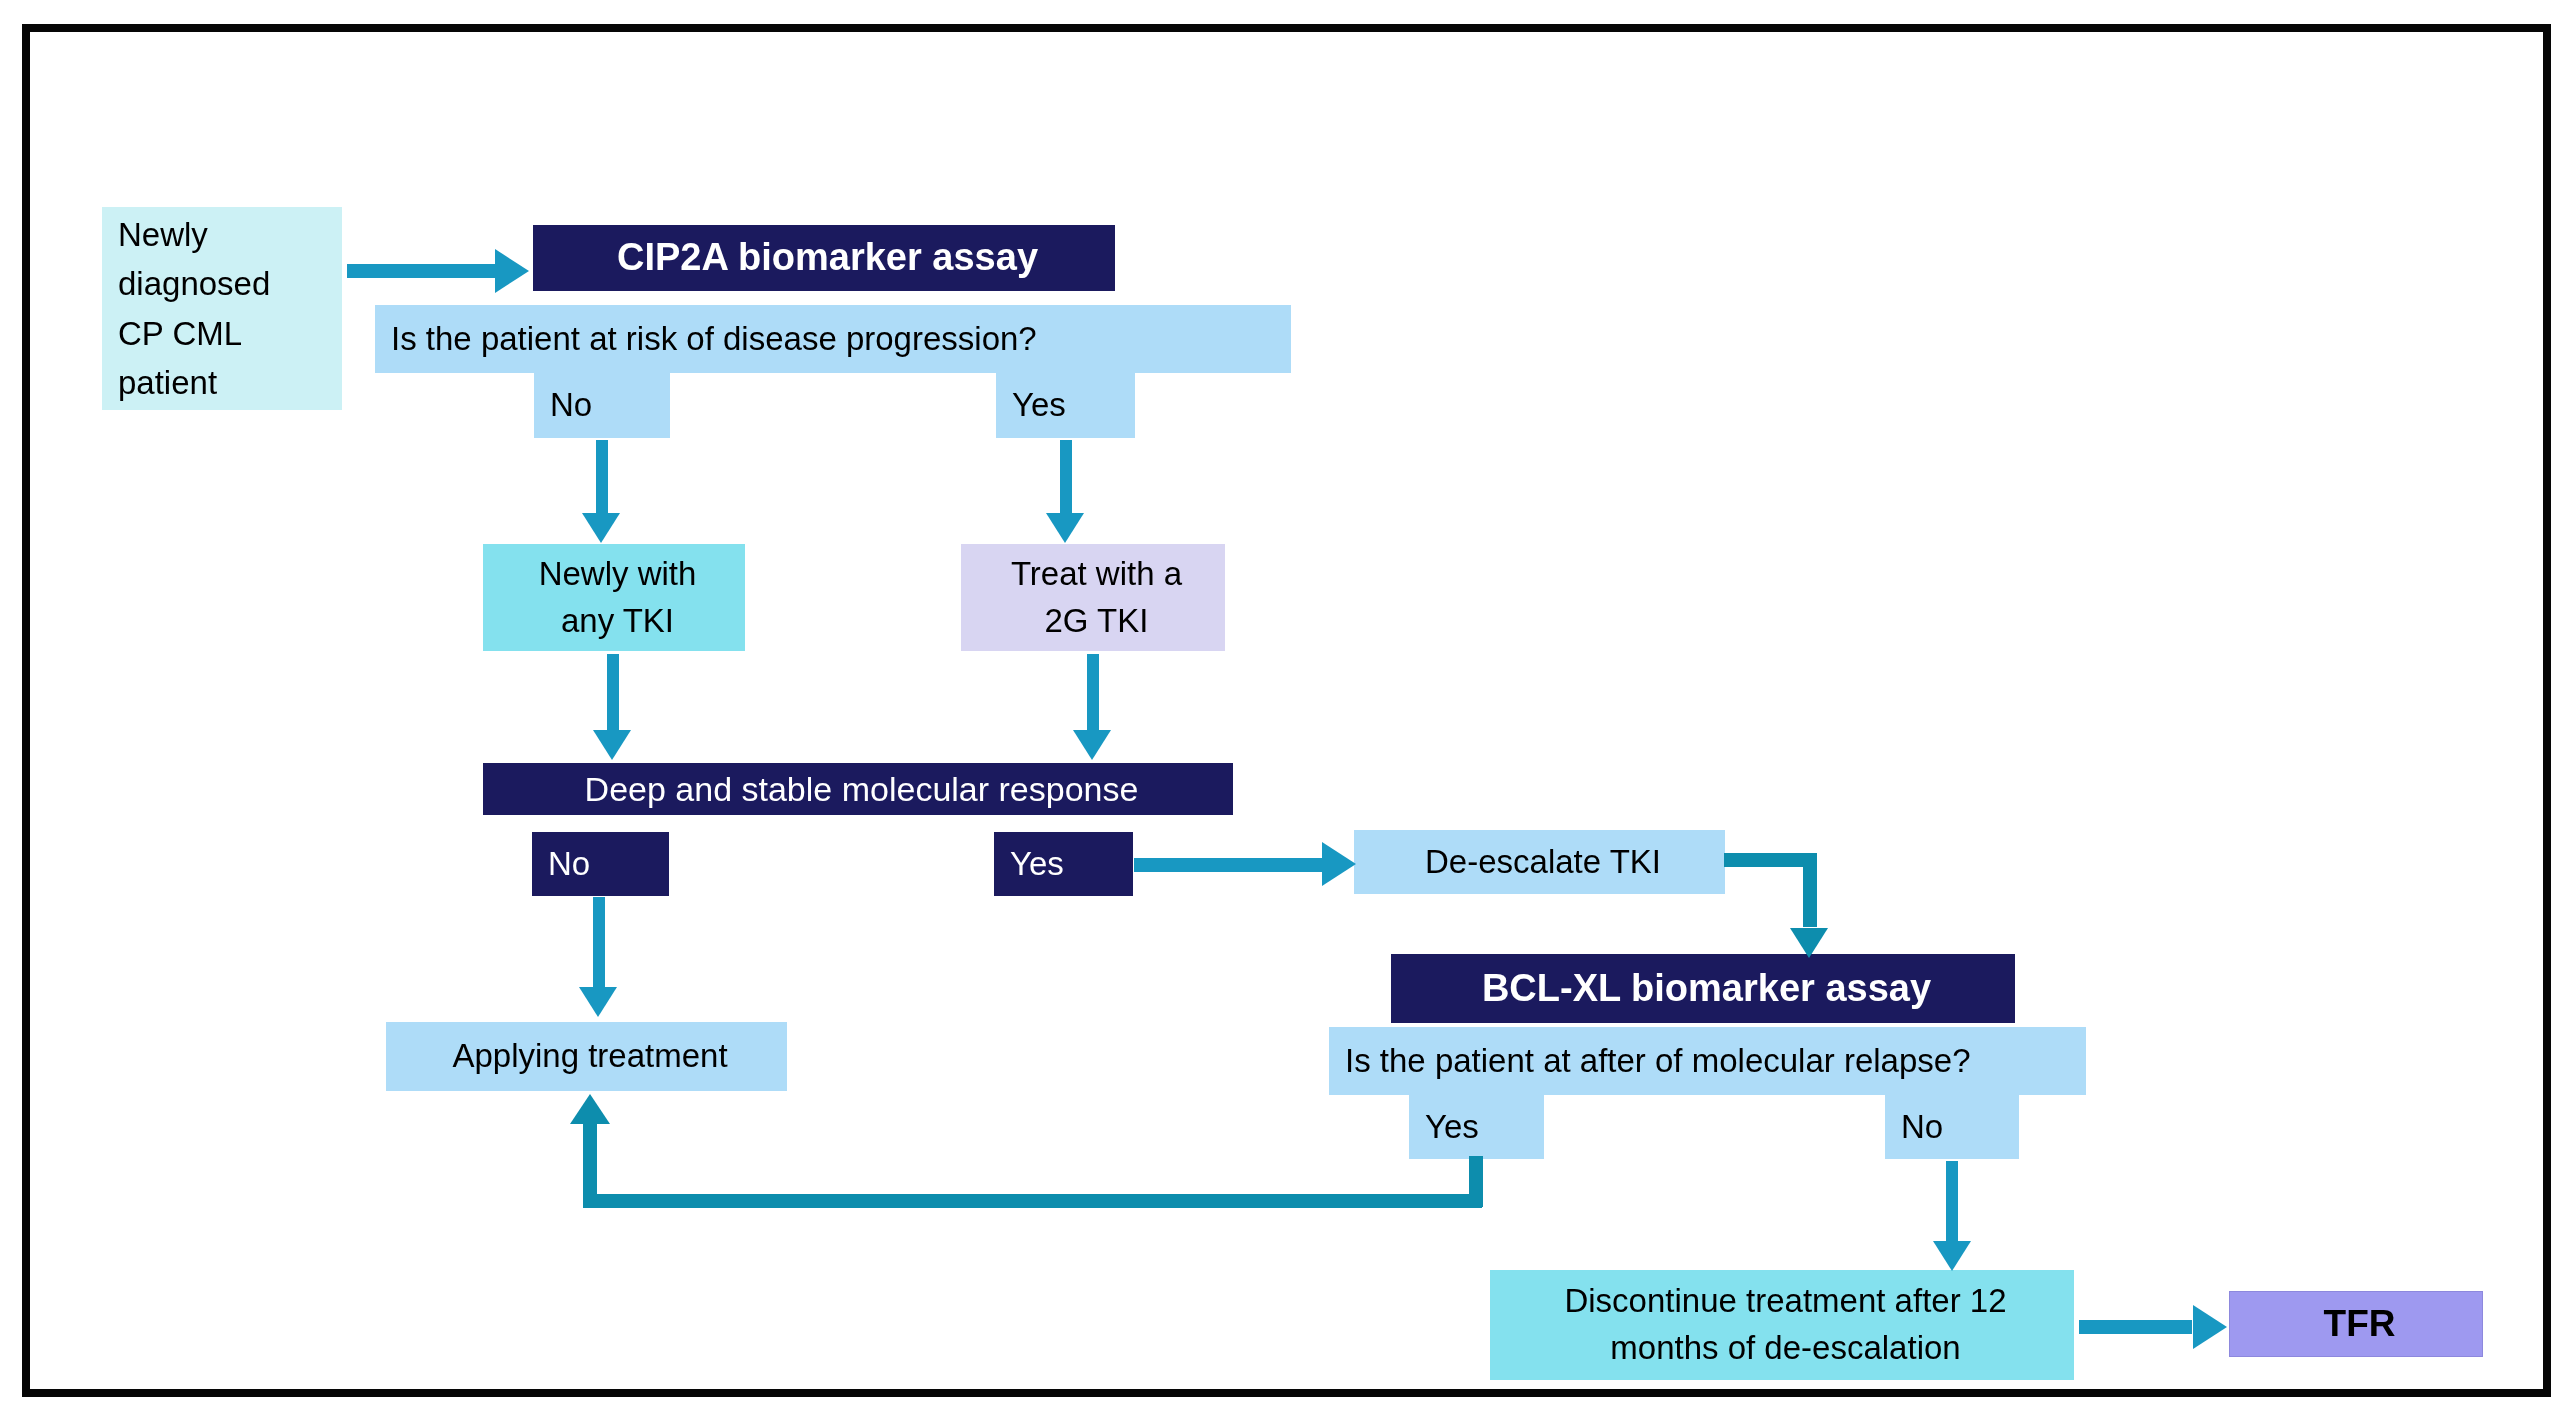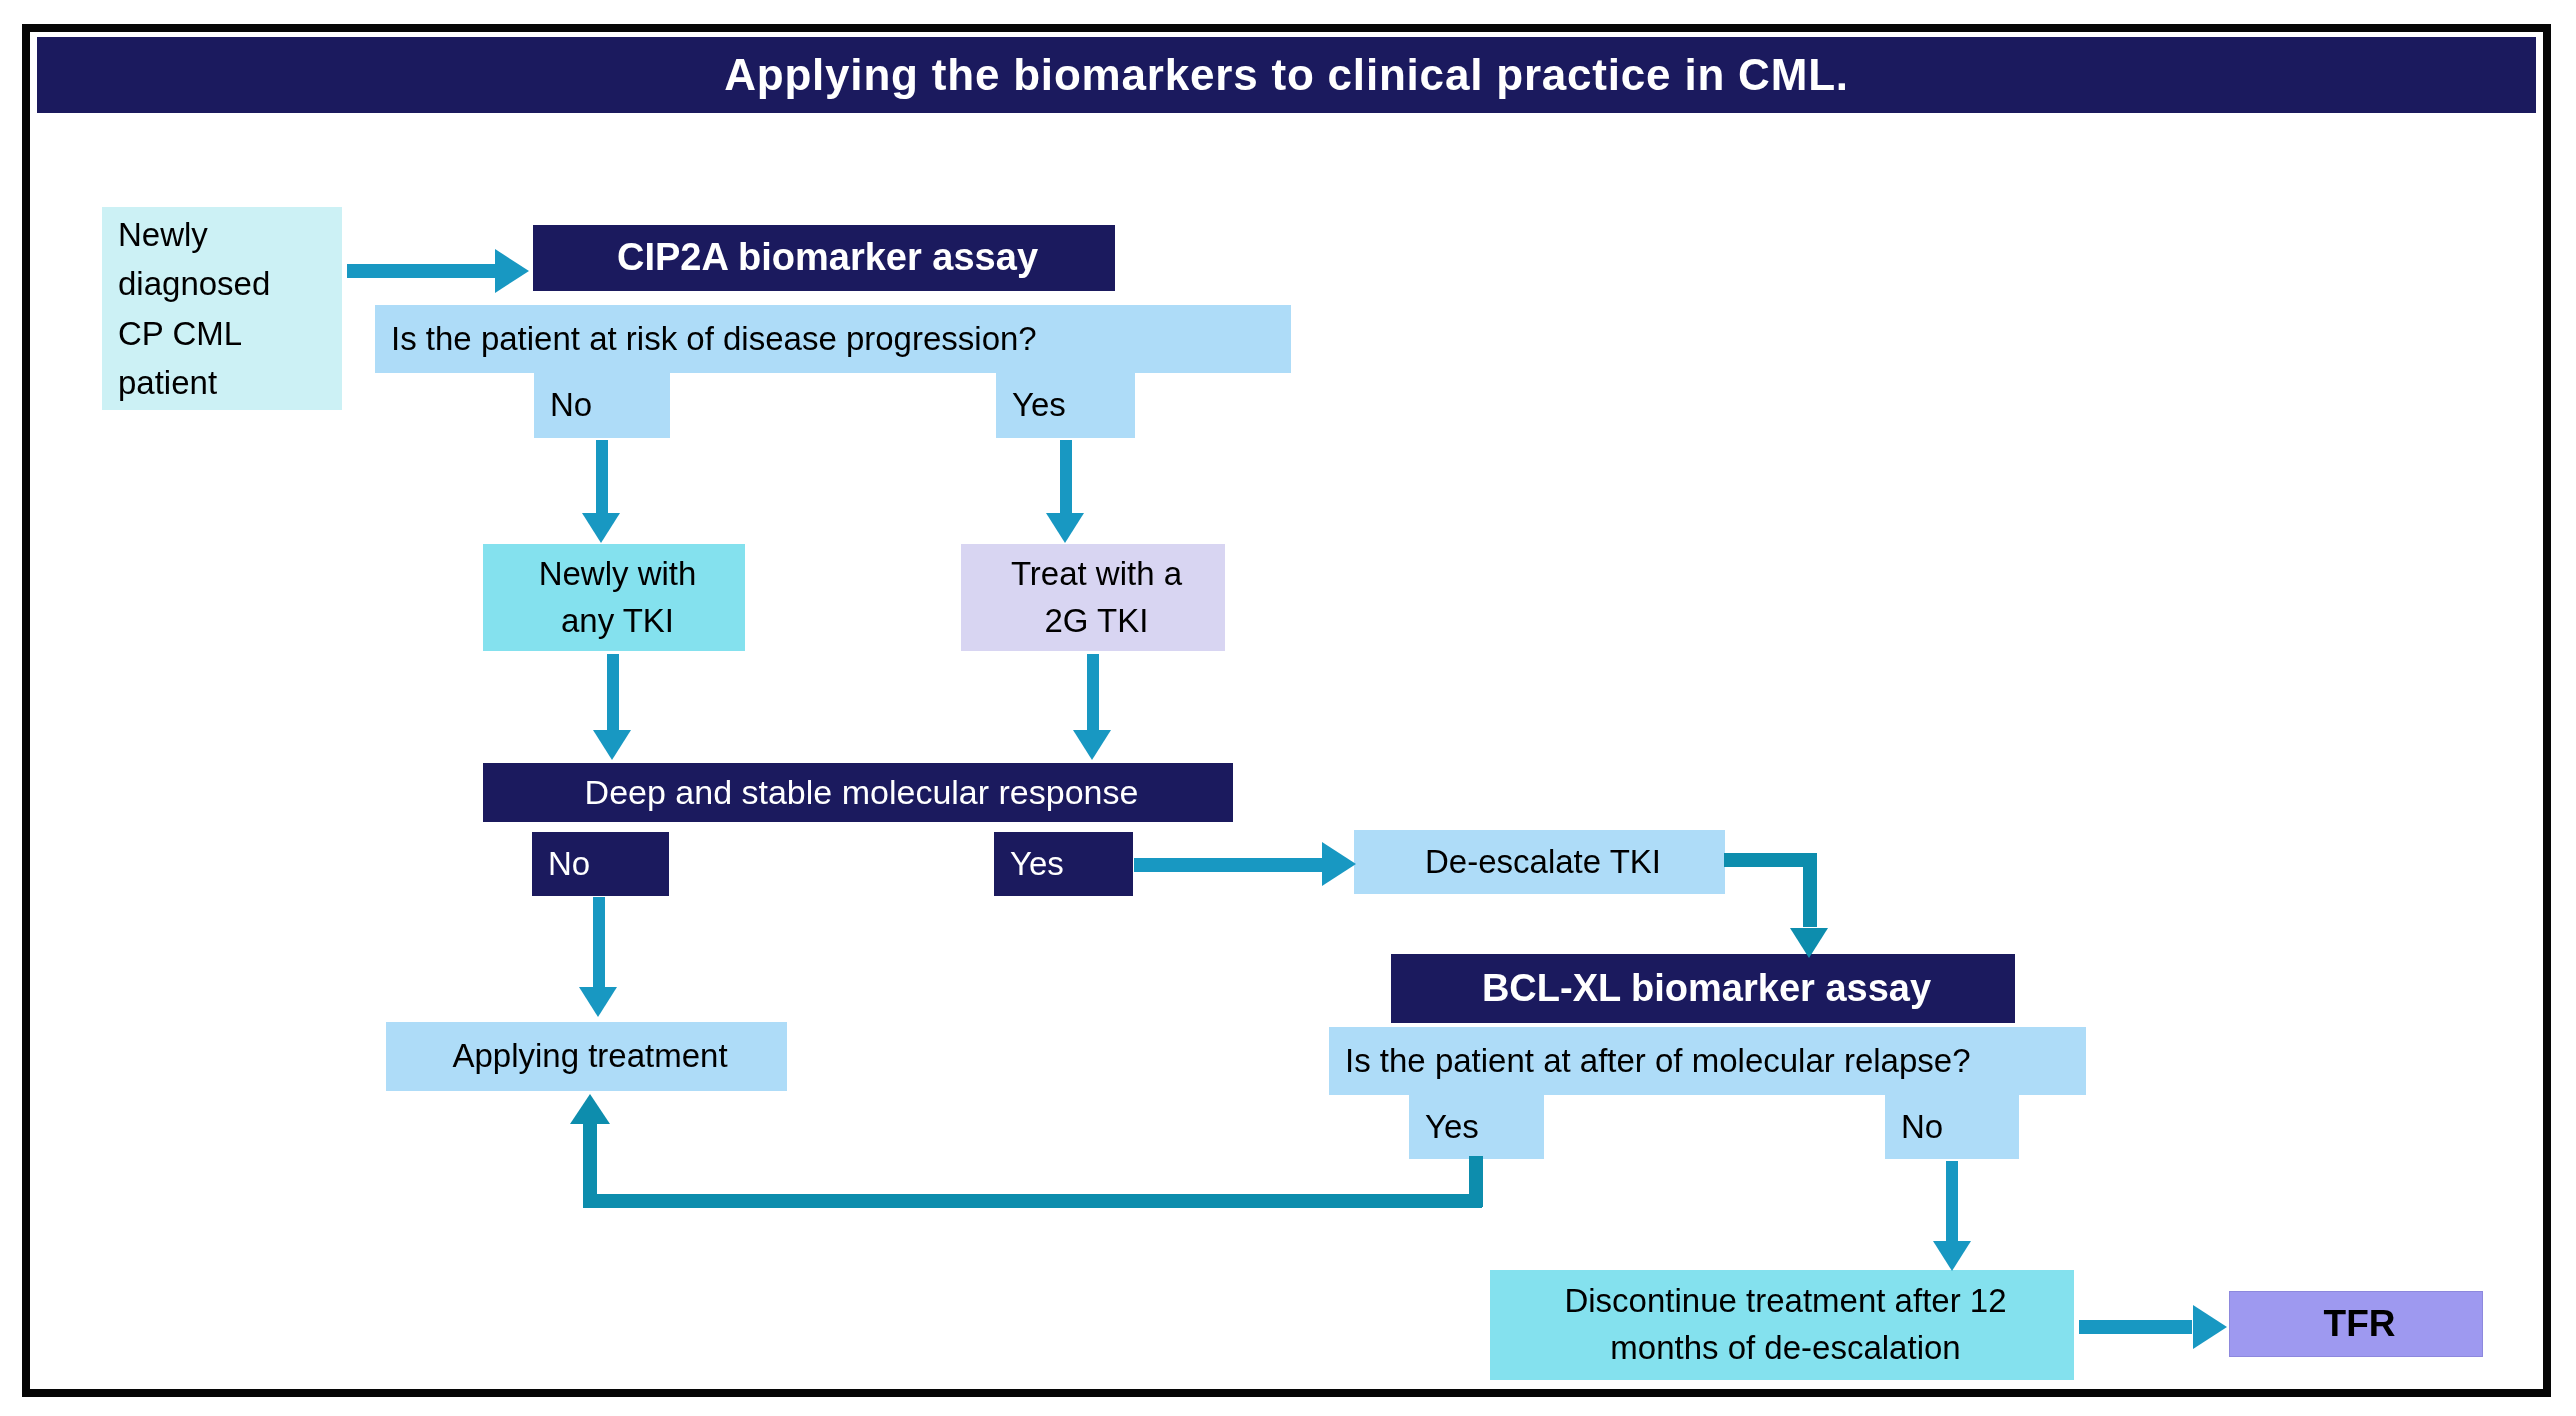--- a/index.html
+++ b/index.html
@@ -53,23 +53,20 @@
   .head.down.dark{border-top-color:var(--teal-dark);}
   .head.up{border-left:20.3px solid transparent;border-right:20.3px solid transparent;border-bottom:30.5px solid var(--teal-dark);}
 </style>
 </head>
 <body>
 
 <div id="canvas">
 
   <div class="frame"></div>
 
-  <div class="titlebar">
-    <span>Applying the biomarkers to clinical practice in CML.</span>
-  </div>
 
   <div class="box pcyanbox leftal" style="left:102px;top:207px;width:240px;height:203px;line-height:1.5;">
     <span>Newly
 diagnosed
 CP CML
 patient</span>
   </div>
 
   <div class="box navybox hdr" style="left:533px;top:225px;width:582px;height:66px;">
     <span>CIP2A biomarker assay</span>
@@ -90,21 +87,21 @@
   <div class="box cyanbox" style="left:483px;top:544px;width:262px;height:107px;">
     <span>Newly with
 any TKI</span>
   </div>
 
   <div class="box lavbox" style="left:961px;top:544px;width:264px;height:107px;">
     <span>Treat with a
 2G TKI</span>
   </div>
 
-  <div class="box navybox" style="left:483px;top:763px;width:750px;height:59px;font-size:34px;">
+  <div class="box navybox" style="left:483px;top:763px;width:750px;height:52px;font-size:34px;">
     <span>Deep and stable molecular response</span>
   </div>
 
   <div class="box navybox leftal" style="left:532px;top:832px;width:137px;height:64px;">
     <span>No</span>
   </div>
 
   <div class="box navybox leftal" style="left:994px;top:832px;width:139px;height:64px;">
     <span>Yes</span>
   </div>

